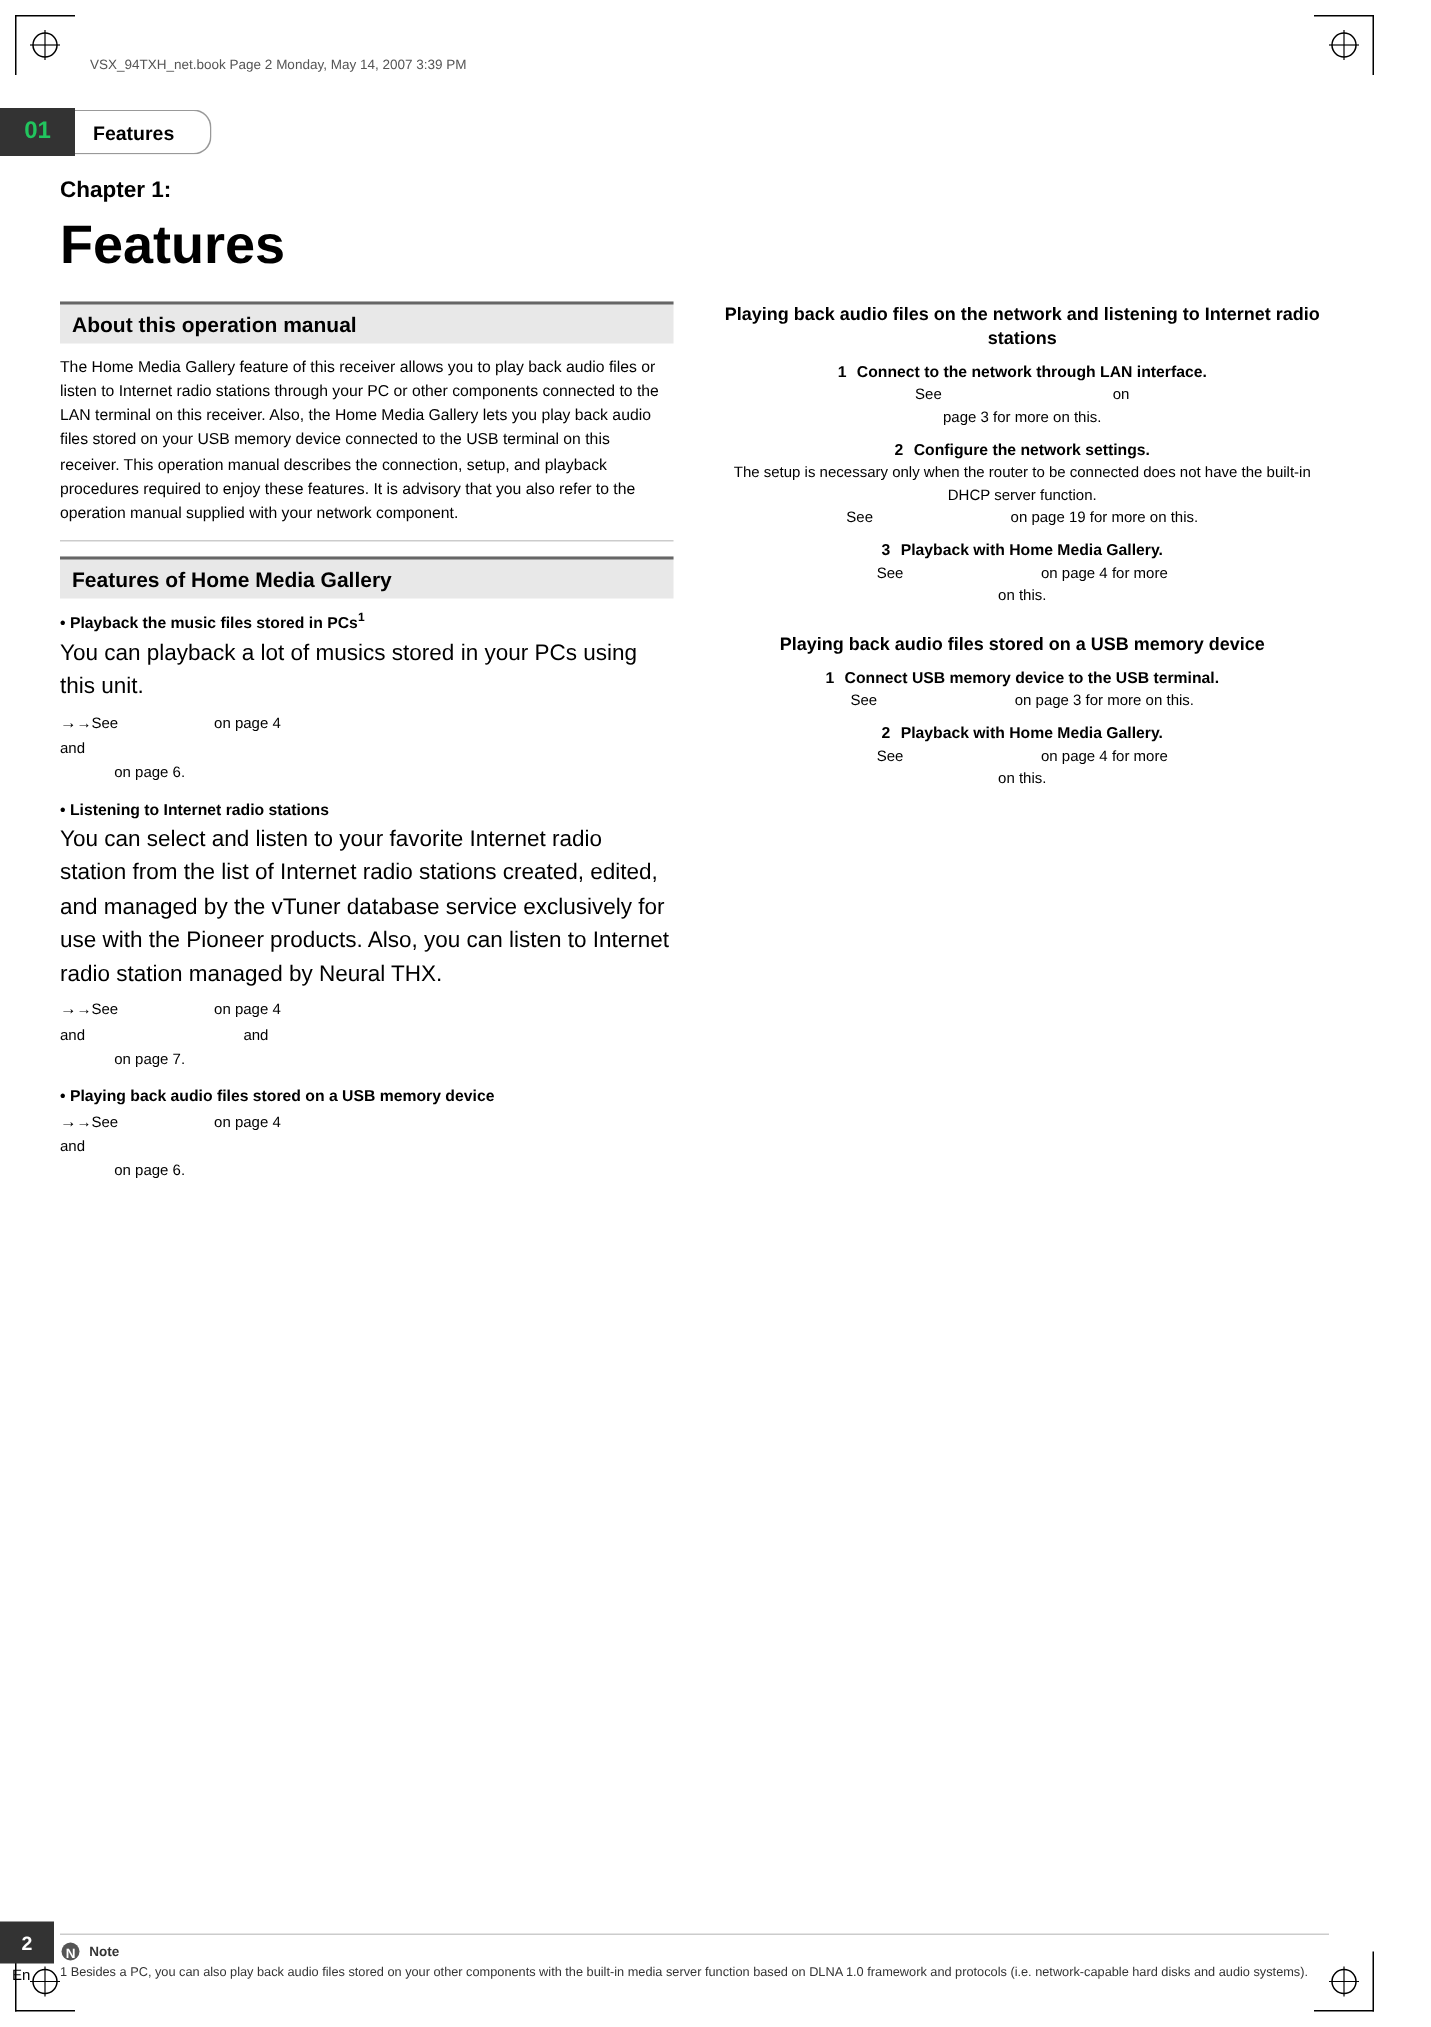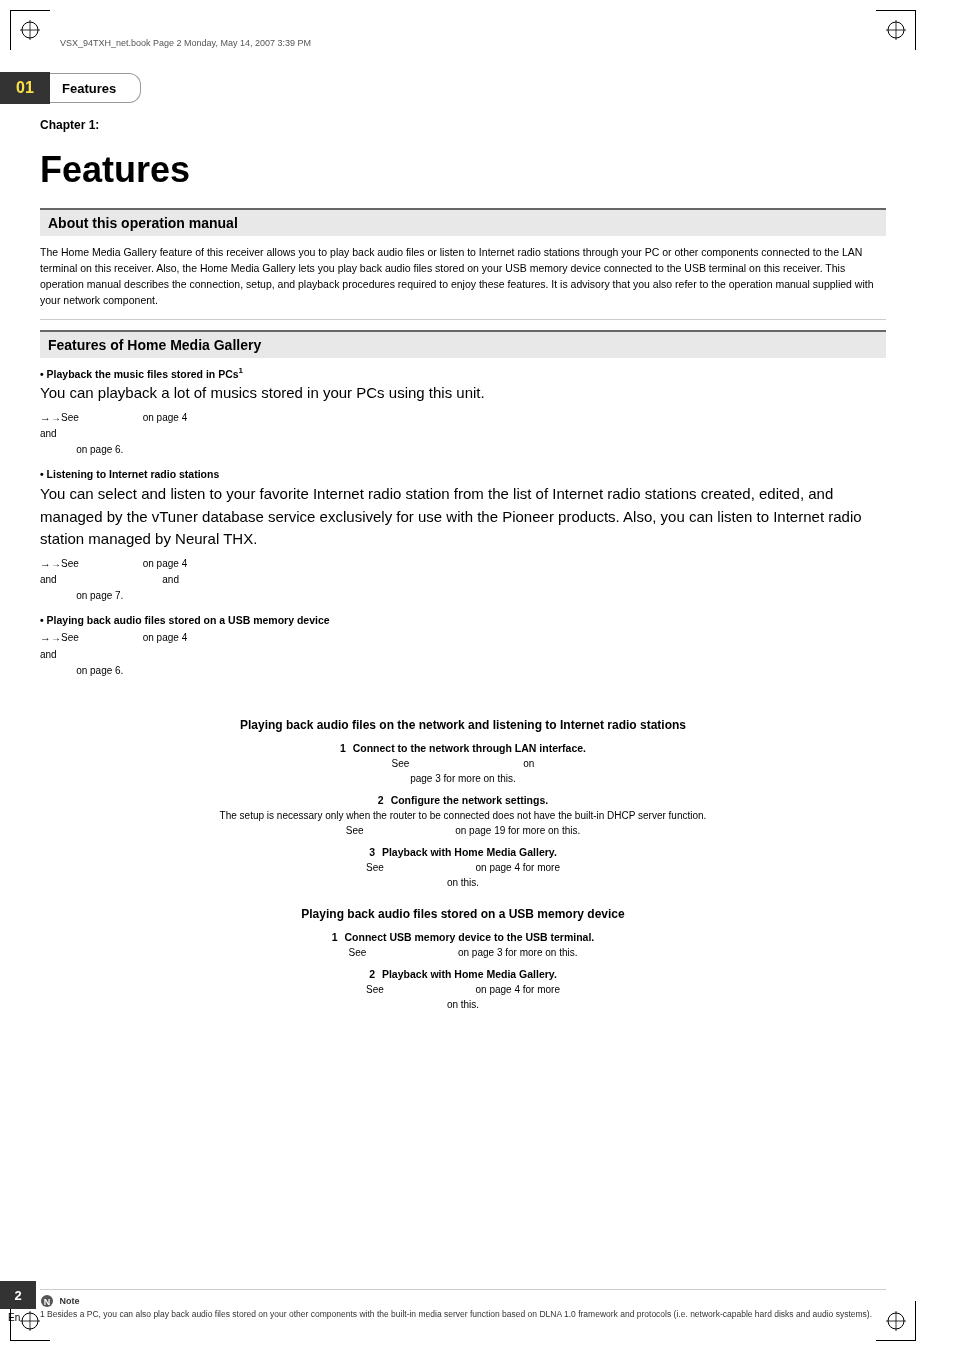--- a/index.html
+++ b/index.html
@@ -60,21 +60,21 @@
       position: absolute;
       top: 72px;
       left: 0;
       right: 0;
       height: 32px;
       display: flex;
       align-items: center;
     }
     .chapter-number-box {
       background: #333;
-      color: #fde047;
+      color: #22c55e;
       font-size: 16px;
       font-weight: bold;
       width: 50px;
       height: 32px;
       display: flex;
       align-items: center;
       justify-content: center;
     }
     .chapter-title-tab {
       background: #fff;
@@ -94,36 +94,35 @@
     .content-area {
       position: absolute;
       top: 118px;
       left: 40px;
       right: 40px;
       bottom: 80px;
     }
 
     
     .chapter-label {
-      font-size: 12px;
-      font-weight: bold;
-      margin-bottom: 18px;
+      font-size: 15px;
+      font-weight: bold;
+      margin-bottom: 8px;
     }
     .chapter-main-title {
       font-size: 36px;
       font-weight: bold;
       margin-bottom: 18px;
       line-height: 1.1;
     }
 
     
     .two-col {
       display: flex;
       gap: 28px;
-      flex-direction: column;
     }
     .col-left {
       flex: 1;
       min-width: 0;
     }
     .col-right {
       flex: 1;
       min-width: 0;
     }
 

